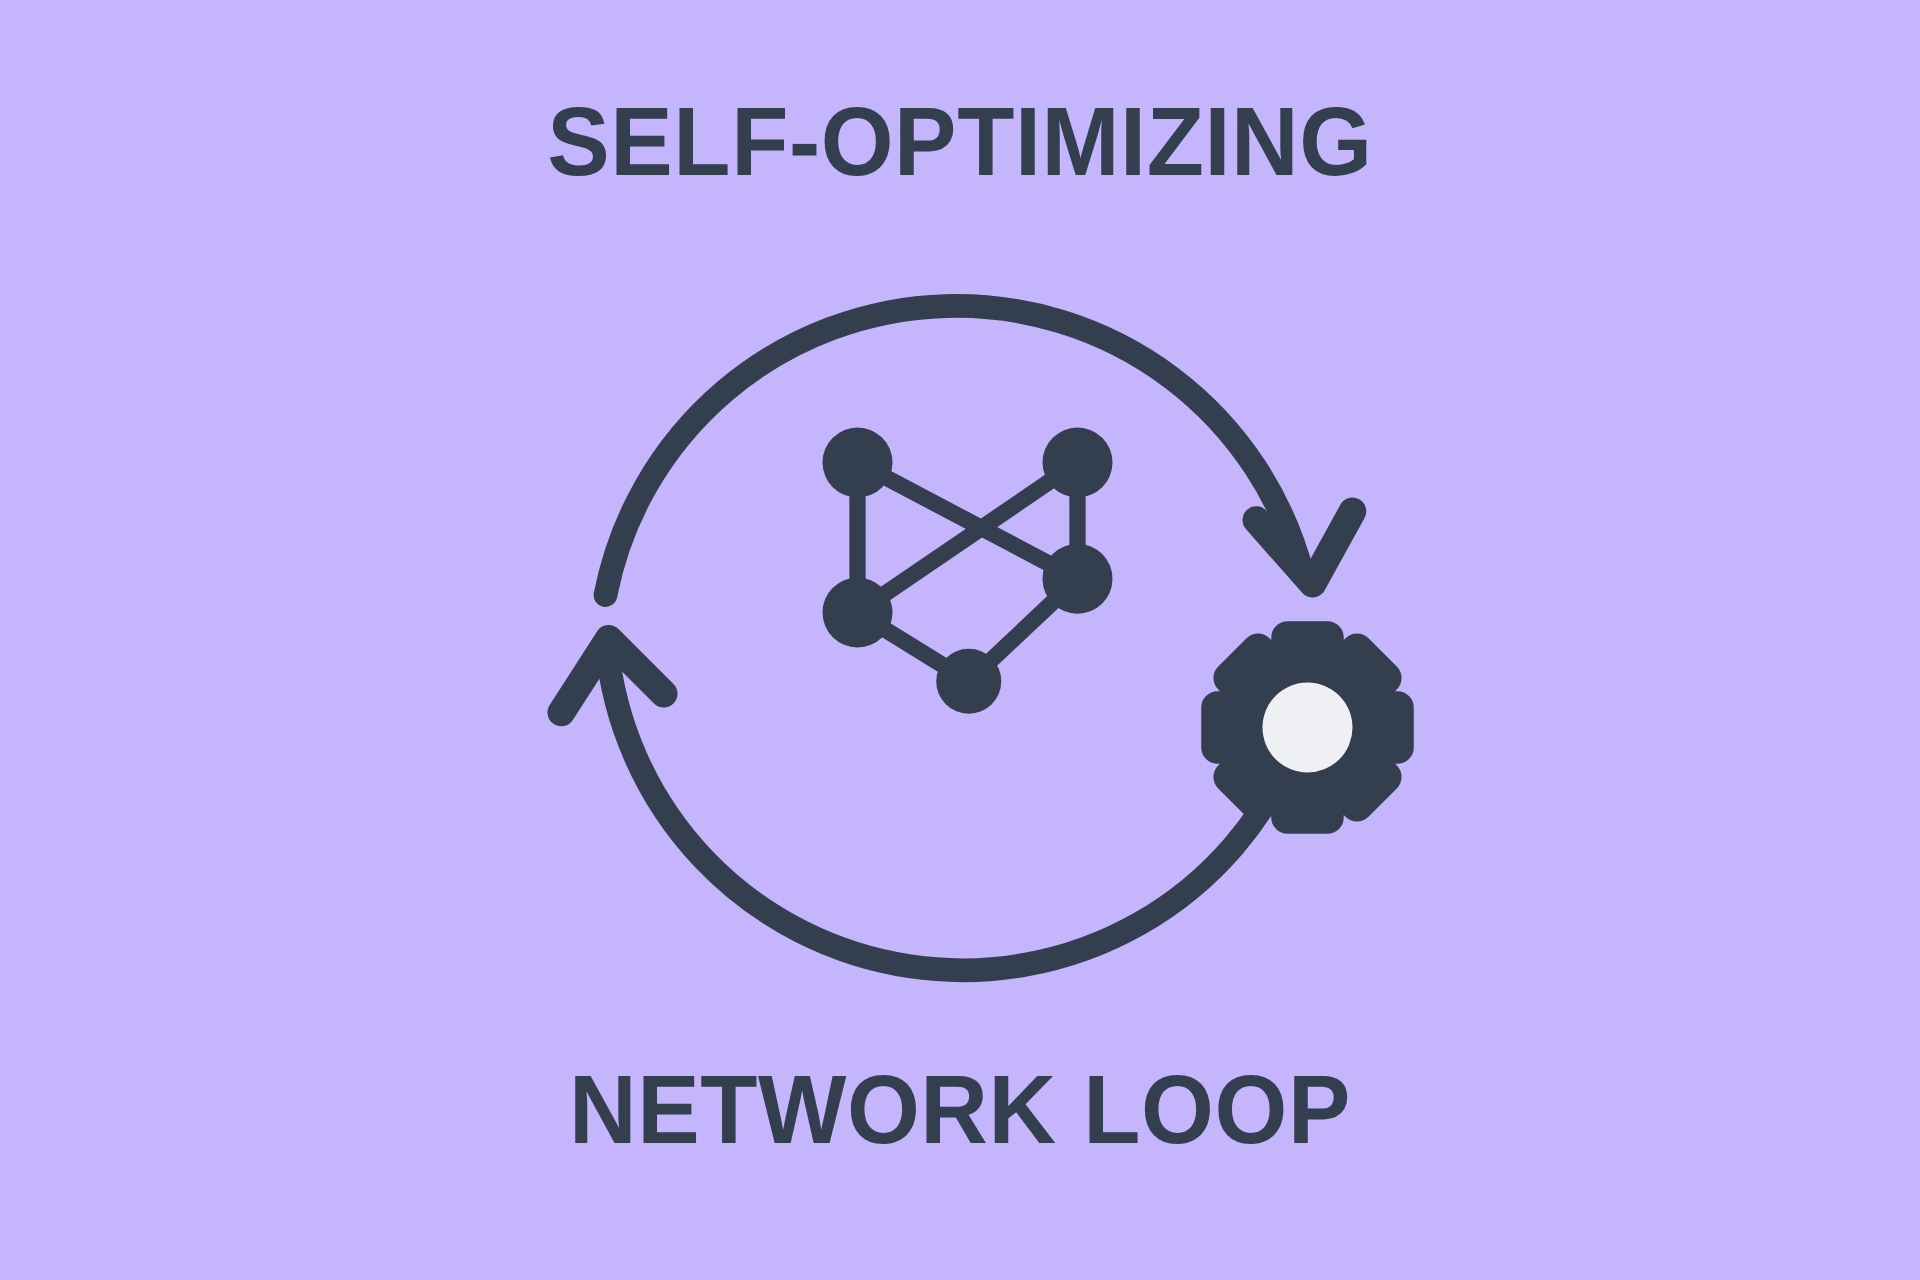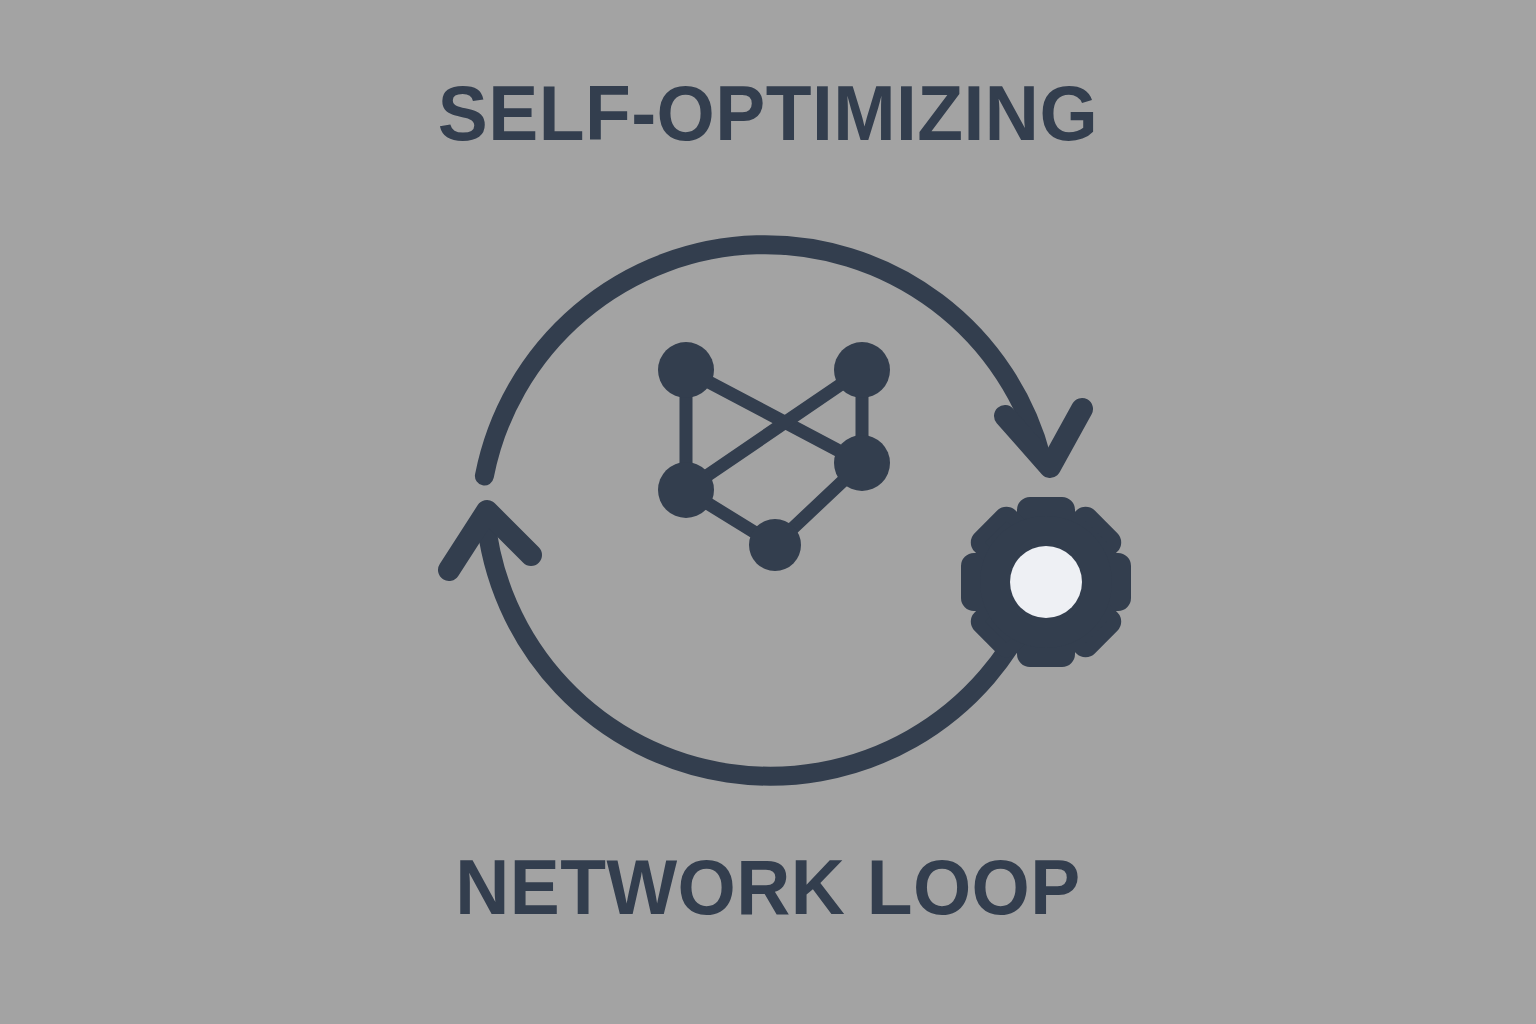--- a/index.html
+++ b/index.html
@@ -10,21 +10,21 @@
     width: 1536px;
     height: 1024px;
     background: #eef0f4;
     font-family: "Liberation Sans", sans-serif;
     overflow: hidden;
   }
   .canvas {
     position: relative;
     width: 1536px;
     height: 1024px;
-    background: #a3a3a3;
+    background: #c4b5fd;
   }
   .title-top, .title-bottom {
     position: absolute;
     left: 0;
     width: 1536px;
     text-align: center;
     color: #333e4e;
     font-weight: 700;
     font-size: 78px;
     line-height: 78px;

